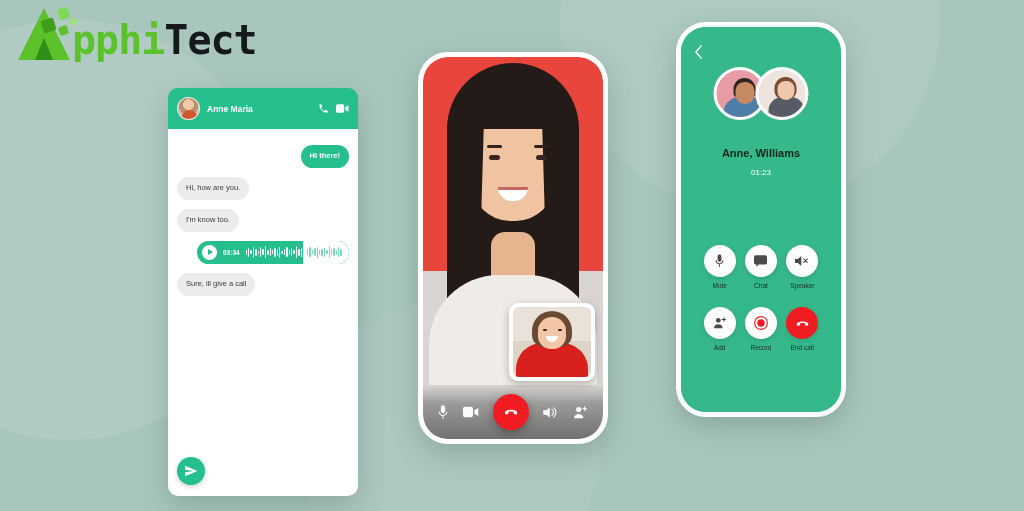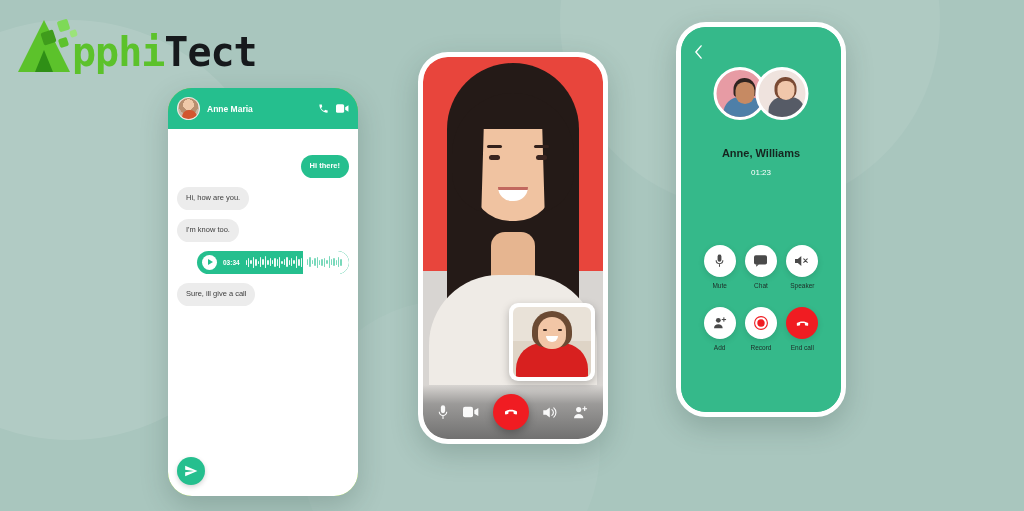--- a/index.html
+++ b/index.html
@@ -20,21 +20,21 @@
     border-radius: 50%;
     background: rgba(255,255,255,0.10);
     pointer-events: none;
   }
   .bg-circle.c1 { left: -140px; top: 20px; width: 420px; height: 420px; }
   .bg-circle.c2 { left: 560px; top: -170px; width: 380px; height: 380px; background: rgba(255,255,255,0.07); }
   .bg-circle.c3 { left: 300px; top: 300px; width: 300px; height: 300px; background: rgba(255,255,255,0.05); }
 
   
   #logo {
-    position: absolute; left: 18px; top: 12px;
+    position: absolute; left: 18px; top: 0;
     height: 62px; display: flex; align-items: flex-end;
   }
   #logo .mark { position: relative; width: 58px; height: 56px; }
   #logo .mark .tri {
     position: absolute; left: 0; bottom: 2px;
     width: 0; height: 0;
     border-left: 26px solid transparent;
     border-right: 26px solid transparent;
     border-bottom: 52px solid #5cc22b;
   }
@@ -58,21 +58,21 @@
     font-size: 40px; font-weight: bold; letter-spacing: -1px;
     line-height: 44px; margin-left: -4px;
   }
   #logo .w-green { color: #5cc22b; }
   #logo .w-dark  { color: #16191c; }
 
   
   .phone {
     position: absolute;
     background: #84cc16;
-    border-radius: 24px;
+    border-radius: 10px;
     box-shadow: 0 10px 28px rgba(30,60,50,0.22);
     overflow: hidden;
   }
 
   
   #phone-chat { left: 168px; top: 88px; width: 190px; height: 408px; }
   .chat-header {
     height: 41px; background: #25bf8e;
     display: flex; align-items: center; padding: 0 9px; gap: 7px;
   }
@@ -85,21 +85,21 @@
   .chat-header .avatar::after {
     content:""; position:absolute; left:4px; bottom:0; width:15px; height:9px;
     background:#d2562f; border-radius:7px 7px 0 0;
   }
   .chat-header .name {
     color: #fff; font-size: 8.5px; font-weight: bold; flex: 1;
     white-space: nowrap; overflow: hidden;
   }
   .chat-header .hicon { color: #fff; display: flex; align-items: center; }
   .chat-body {
-    height: 316px; background: #fff; padding: 26px 9px 0 9px;
+    height: 316px; background: #fff; padding: 16px 9px 0 9px;
     display: flex; flex-direction: column; gap: 9px; position: relative;
   }
   .bubble { max-width: 78%; border-radius: 13px; padding: 6px 9px; font-size: 7.5px; line-height: 1.45; }
   .bubble.me  { background: #25bf8e; color: #fff; align-self: flex-end; font-weight: bold; }
   .bubble.you { background: #ececec; color: #3c3c3c; align-self: flex-start; }
   .voice {
     align-self: flex-end; display: flex; align-items: center;
     background: #25bf8e; border-radius: 13px; padding: 4px 5px; gap: 6px;
     width: 152px; position: relative; overflow: hidden;
   }

